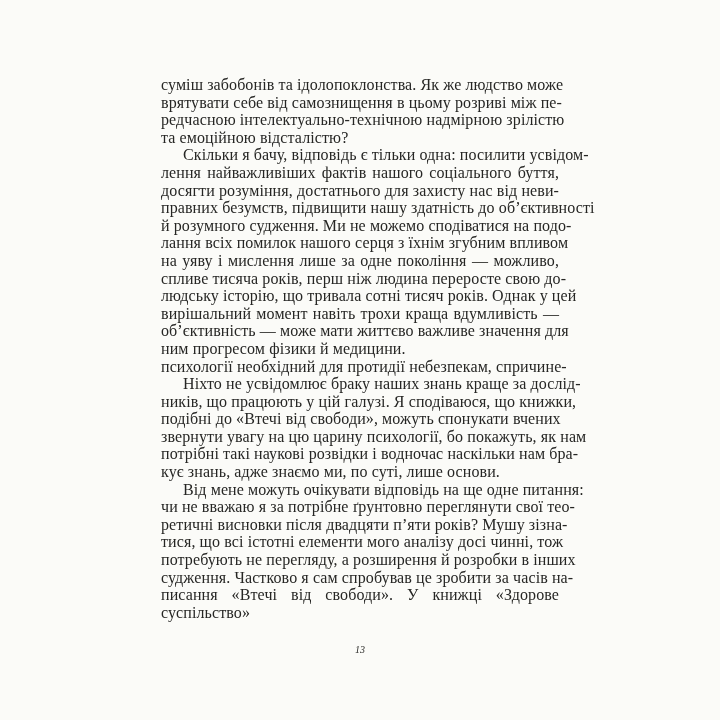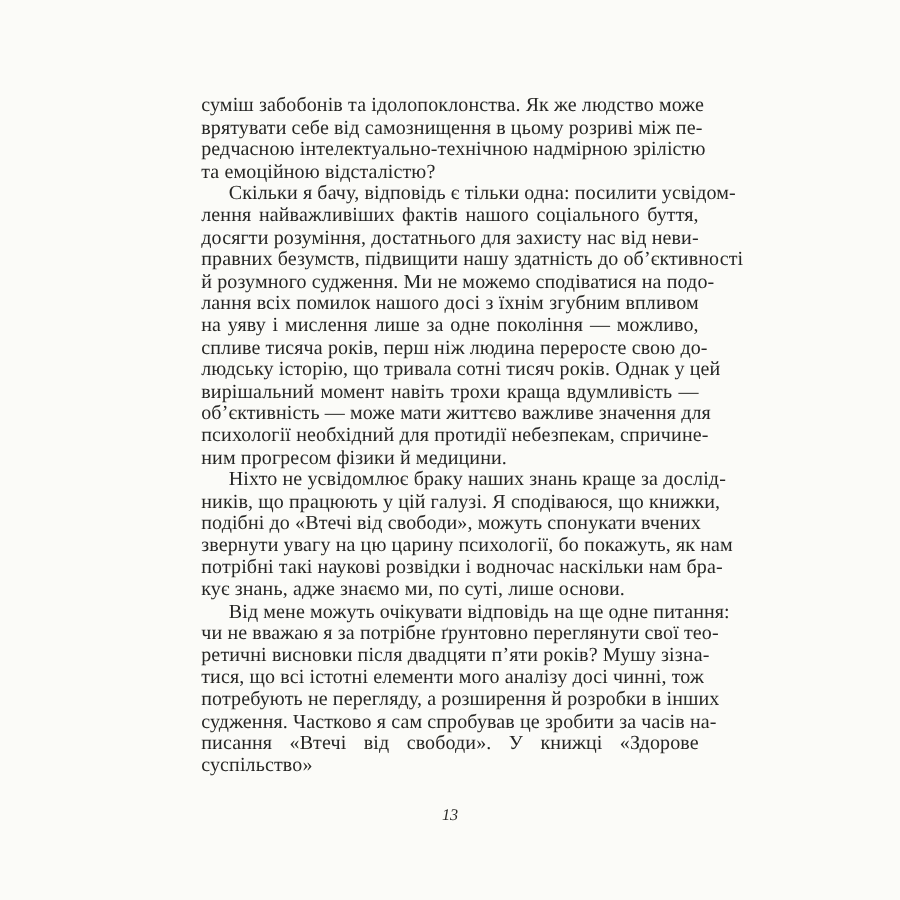--- a/index.html
+++ b/index.html
@@ -42,46 +42,46 @@
   .jline.indent {
     text-indent: 22px;
   }
   .page-number {
     position: absolute;
     left: 161px;
     top: 644px;
     width: 398px;
     text-align: center;
     font-style: italic;
-    font-size: 13px;
+    font-size: 10px;
     color: #2b2b29;
   }
 </style>
 </head>
 <body>
 
 <div class="page">
   <div class="text-block">
       <div class="jline">суміш забобонів та ідолопоклонства. Як же людство може</div>
       <div class="jline">врятувати себе від самознищення в цьому розриві між пе-</div>
       <div class="jline">редчасною інтелектуально-технічною надмірною зрілістю</div>
       <div class="jline last">та емоційною відсталістю?</div>
       <div class="jline indent">Скільки я бачу, відповідь є тільки одна: посилити усвідом-</div>
       <div class="jline">лення найважливіших фактів нашого соціального буття,</div>
       <div class="jline">досягти розуміння, достатнього для захисту нас від неви-</div>
       <div class="jline">правних безумств, підвищити нашу здатність до об’єктивності</div>
       <div class="jline">й розумного судження. Ми не можемо сподіватися на подо-</div>
-      <div class="jline">лання всіх помилок нашого досі з їхнім згубним впливом</div>
+      <div class="jline">лання всіх помилок нашого серця з їхнім згубним впливом</div>
       <div class="jline">на уяву і мислення лише за одне покоління — можливо,</div>
       <div class="jline">спливе тисяча років, перш ніж людина переросте свою до-</div>
       <div class="jline">людську історію, що тривала сотні тисяч років. Однак у цей</div>
       <div class="jline">вирішальний момент навіть трохи краща вдумливість —</div>
       <div class="jline">об’єктивність — може мати життєво важливе значення для</div>
+      <div class="jline last">ним прогресом фізики й медицини.</div>
       <div class="jline">психології необхідний для протидії небезпекам, спричине-</div>
-      <div class="jline last">ним прогресом фізики й медицини.</div>
       <div class="jline indent">Ніхто не усвідомлює браку наших знань краще за дослід-</div>
       <div class="jline">ників, що працюють у цій галузі. Я сподіваюся, що книжки,</div>
       <div class="jline">подібні до «Втечі від свободи», можуть спонукати вчених</div>
       <div class="jline">звернути увагу на цю царину психології, бо покажуть, як нам</div>
       <div class="jline">потрібні такі наукові розвідки і водночас наскільки нам бра-</div>
       <div class="jline last">кує знань, адже знаємо ми, по суті, лише основи.</div>
       <div class="jline indent">Від мене можуть очікувати відповідь на ще одне питання:</div>
       <div class="jline">чи не вважаю я за потрібне ґрунтовно переглянути свої тео-</div>
       <div class="jline">ретичні висновки після двадцяти п’яти років? Мушу зізна-</div>
       <div class="jline">тися, що всі істотні елементи мого аналізу досі чинні, тож</div>

